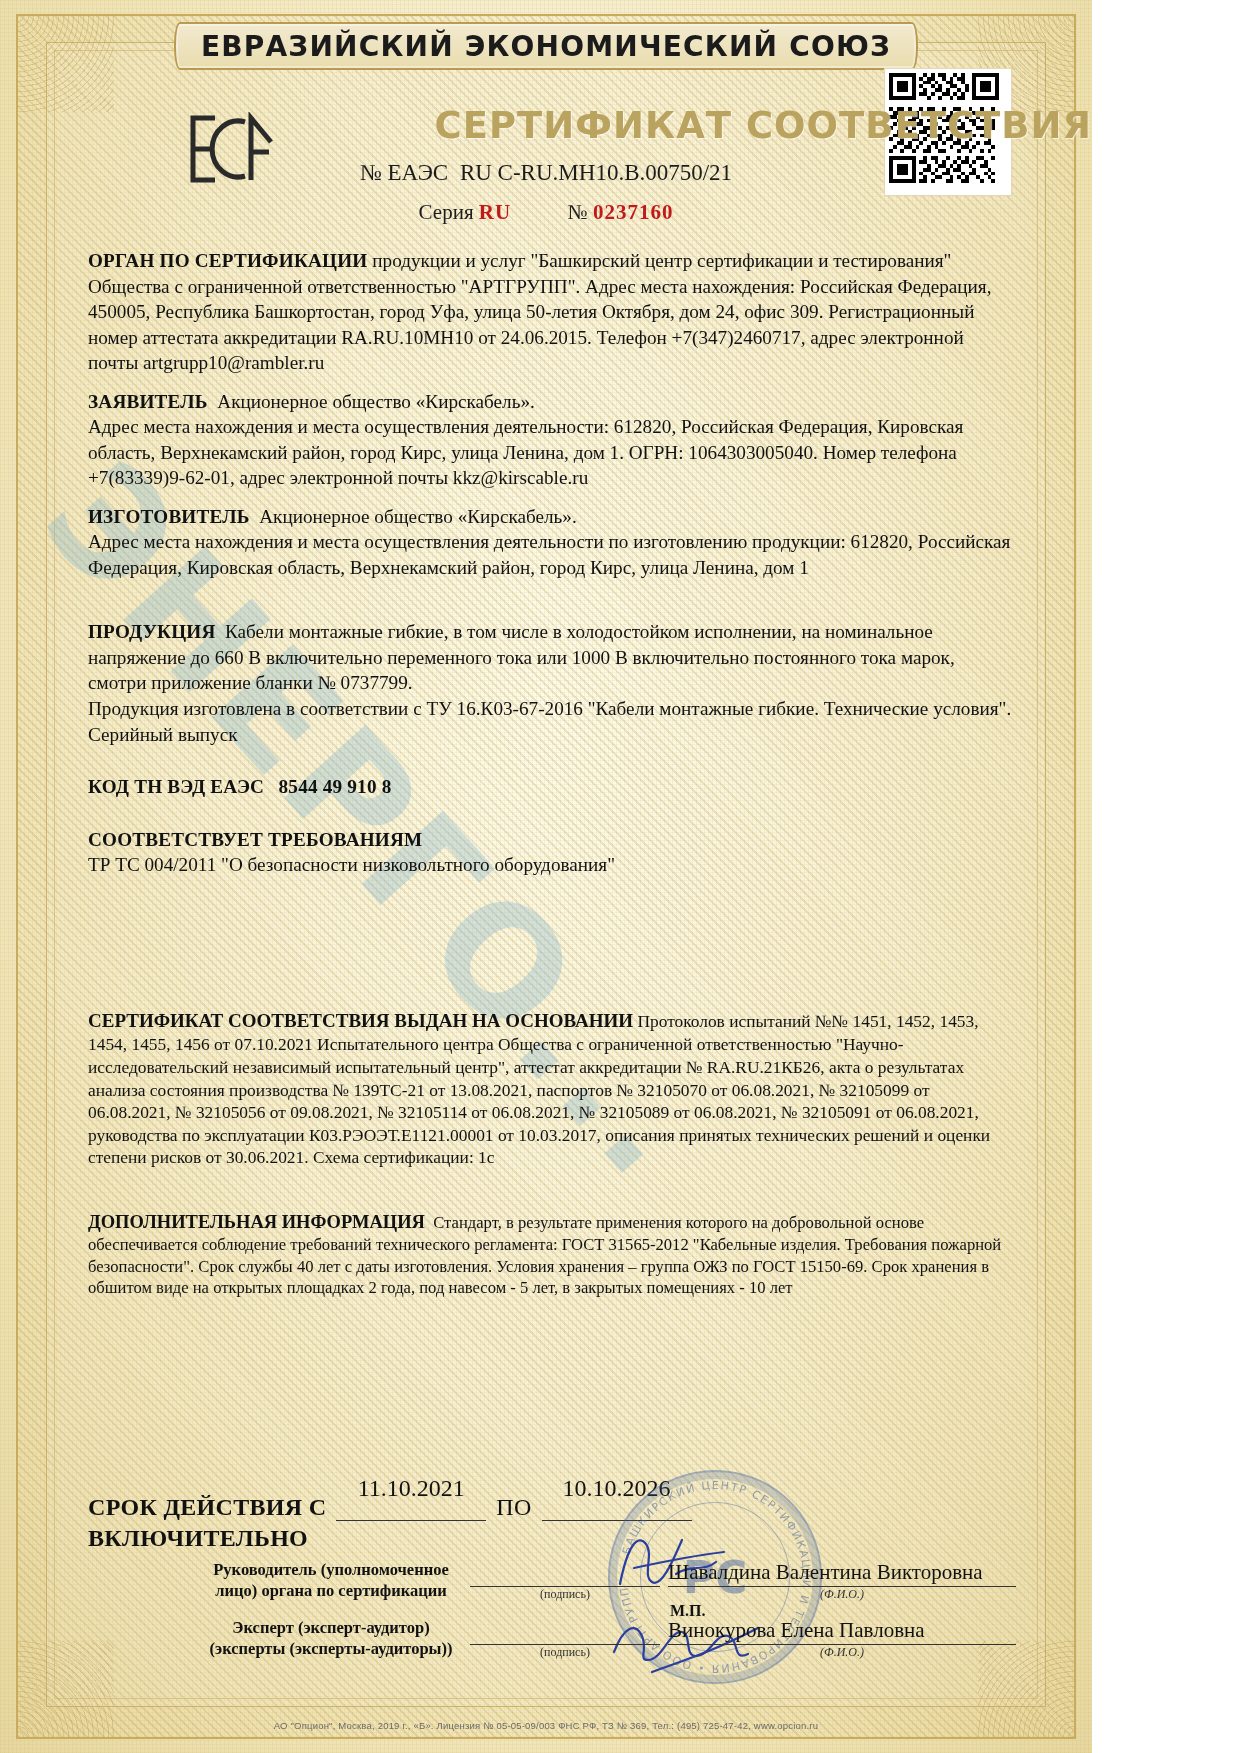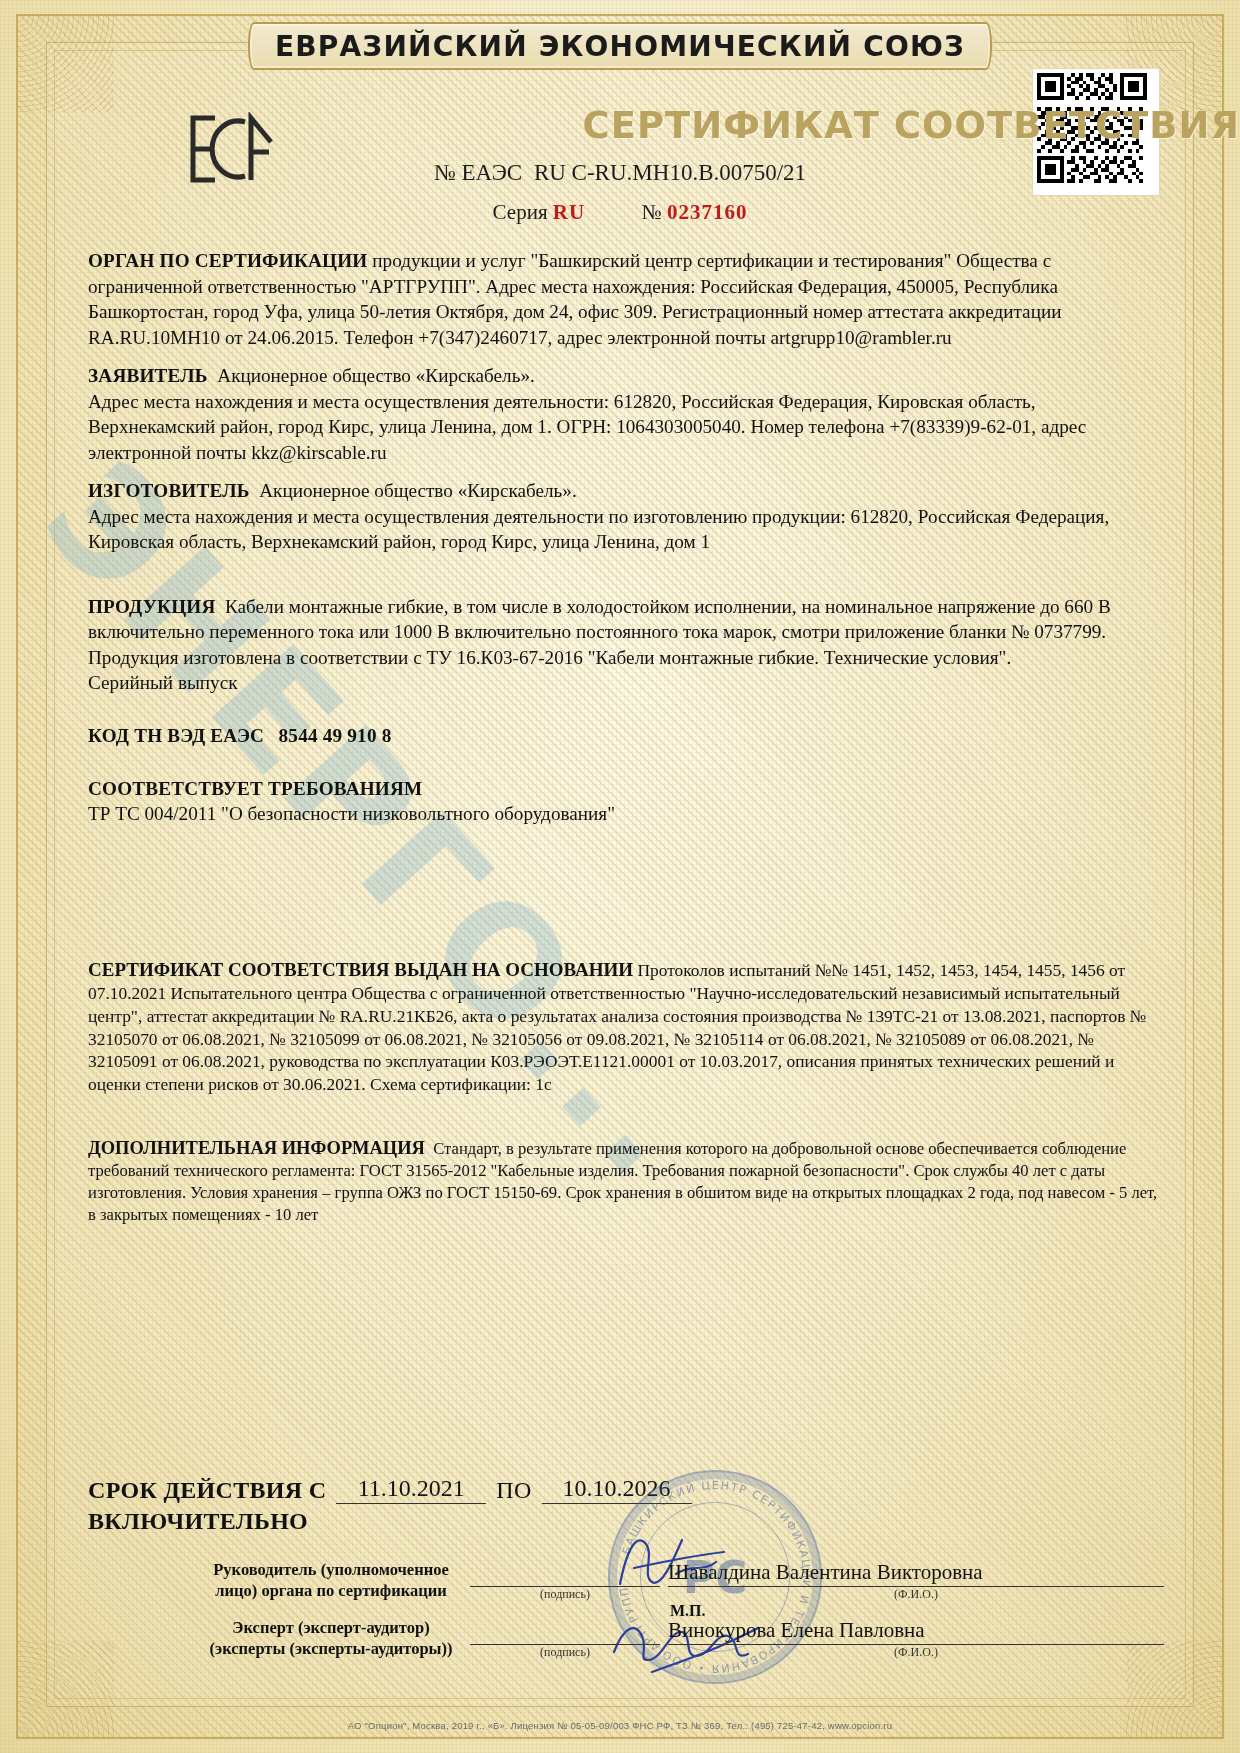--- a/index.html
+++ b/index.html
@@ -5,21 +5,21 @@
   html, body {
     margin: 0;
     padding: 0;
     background: #ffffff;
   }
   body {
     font-family: "Liberation Serif", serif;
   }
   .page {
     position: relative;
-    width: 1240px;
+    width: 1092px;
     height: 1753px;
     overflow: hidden;
     background:
       repeating-linear-gradient(90deg, rgba(210,185,110,0.16) 0px, rgba(210,185,110,0.16) 1px, rgba(255,255,255,0) 1px, rgba(255,255,255,0) 4px),
       repeating-linear-gradient(0deg, rgba(205,180,105,0.13) 0px, rgba(205,180,105,0.13) 1px, rgba(255,255,255,0) 1px, rgba(255,255,255,0) 4px),
       radial-gradient(ellipse at 50% 40%, #fdfbe9 0%, #f6efcf 45%, #efe3b4 75%, #e6d79f 100%);
   }
   
   .border-outer {
     position: absolute;
@@ -186,21 +186,21 @@
     color: #111;
   }
   .validity .row1 { display: flex; align-items: flex-end; }
   .validity .lab { font-weight: bold; letter-spacing: 0.3px; }
   .validity .datebox {
     display: inline-block;
     min-width: 150px;
     text-align: center;
     border-bottom: 1.3px solid #333;
     margin: 0 10px;
-    padding-bottom: 1px;
+    padding-bottom: 18px;
   }
   .validity .row2 { font-weight: bold; letter-spacing: 0.3px; margin-top: 4px; }
 
   
   .sign-area {
     position: absolute;
     left: 200px;
     right: 76px;
     top: 1560px;
     font-size: 16.5px;
@@ -237,20 +237,21 @@
   }
   .sign-name .nm {
     border-bottom: 1.2px solid #333;
     padding-bottom: 1px;
     font-size: 21px;
   }
   .sign-name .cap {
     text-align: center;
     font-size: 12px;
     color: #333;
+    font-style: italic;
   }
   .mp {
     position: absolute;
     left: 470px;
     top: 42px;
     font-weight: bold;
     font-size: 16px;
   }
 
   

